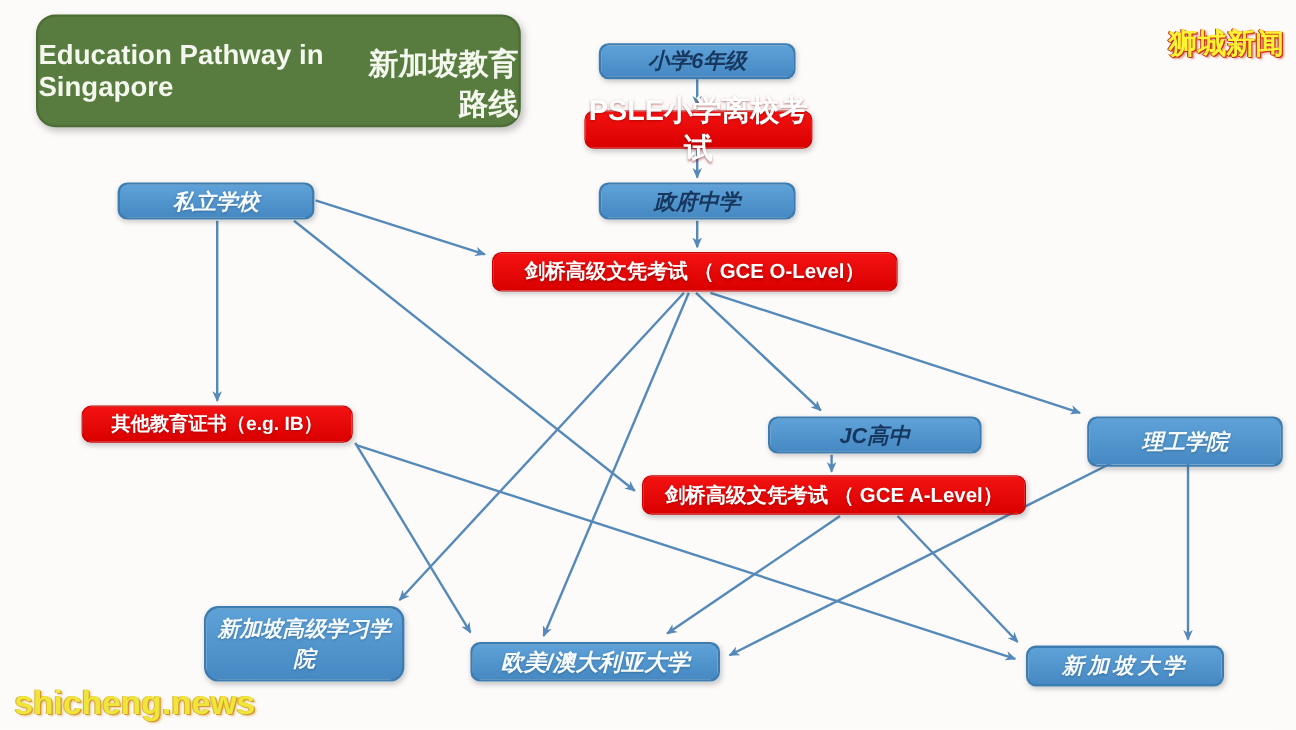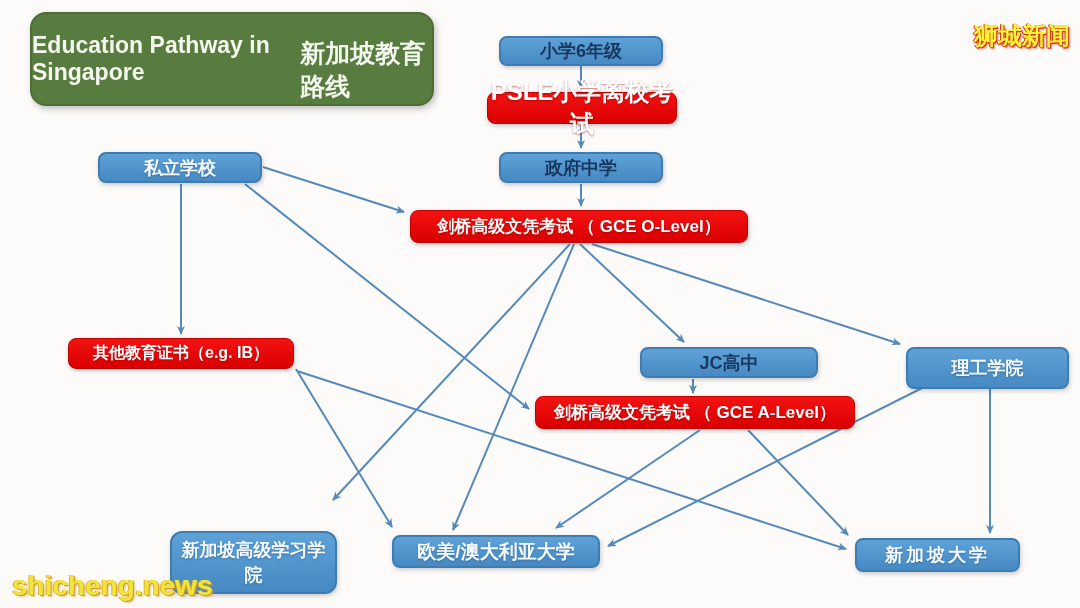--- a/index.html
+++ b/index.html
@@ -8,48 +8,48 @@
     position:relative;width:1080px;height:608px;background:#fcfbfa;overflow:hidden;
   }
   .edges{position:absolute;left:0;top:0;width:1080px;height:608px;}
   .node{
     position:absolute;display:flex;align-items:center;justify-content:center;
     text-align:center;border-radius:8px;box-sizing:border-box;
     font-weight:bold;box-shadow:1px 2px 4px rgba(60,60,60,0.25);
   }
   .node.blue{
     background:linear-gradient(180deg,#5ea2d8 0%,#4689c3 100%);
-    border:2px solid #3d7cb0;color:#17375e;font-size:18px;
+    border:2px solid #3d7cb0;color:#17375e;font-size:18px;font-style:italic;
   }
   .node.blue.light{color:#f6fbff;text-shadow:0 1px 2px rgba(30,60,90,0.4);}
   .node.red{
     background:linear-gradient(180deg,#f41212 0%,#da0000 100%);
     border:1px solid #c40000;color:#ffffff;font-size:17px;
     text-shadow:0 1px 2px rgba(120,0,0,0.5);
   }
   .title-box{
     position:absolute;left:30px;top:12px;width:400px;height:90px;
     background:#587c3f;border:2px solid #4c6e35;border-radius:16px;
     display:flex;flex-direction:row;align-items:center;justify-content:center;
     color:#f4f7ee;box-shadow:2px 3px 6px rgba(60,60,60,0.3);
   }
   .title-box .l1{font-weight:bold;font-size:23px;letter-spacing:0px;}
-  .title-box .l2{font-weight:bold;font-size:25px;margin-top:22px;}
+  .title-box .l2{font-weight:bold;font-size:25px;margin-top:22px;text-align:right;}
   .wm-tr{
     position:absolute;right:10px;top:20px;font-size:24px;font-weight:bold;
     color:#fdf335;
     text-shadow:-1px 0 0 #d02c1c, 0 1px 0 #d02c1c, 1px 1px 0 #c83a20, 2px 2px 2px rgba(200,60,30,0.6);
   }
   .wm-bl{
     position:absolute;left:12px;bottom:6px;font-size:28px;font-weight:bold;
     color:#efe63c;
     text-shadow:1px 1px 0 #d8952a, -1px 0 0 #e0b030, 2px 2px 2px rgba(215,150,40,0.5);
     text-align:right;
   }
-  .two-line{line-height:1.35;font-size:20px;border-radius:12px;padding:0 8px;margin-top:26px;}
+  .two-line{line-height:1.35;font-size:20px;border-radius:12px;padding:0 8px;}
   .script{font-family:"DejaVu Serif", serif;font-size:22px;letter-spacing:3px;}
 </style>
 </head>
 <body>
 
 <div class="canvas">
 
   <svg class="edges" viewBox="0 0 1080 608" xmlns="http://www.w3.org/2000/svg">
     <defs>
       <marker id="arw" markerWidth="9" markerHeight="8" refX="8" refY="4" orient="auto" markerUnits="userSpaceOnUse">

